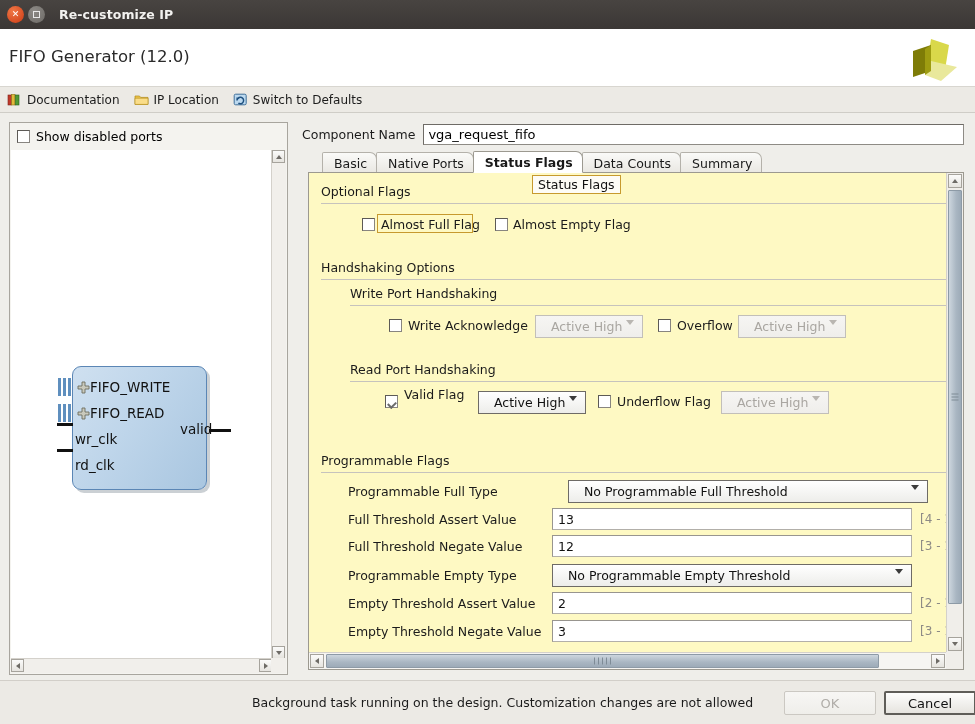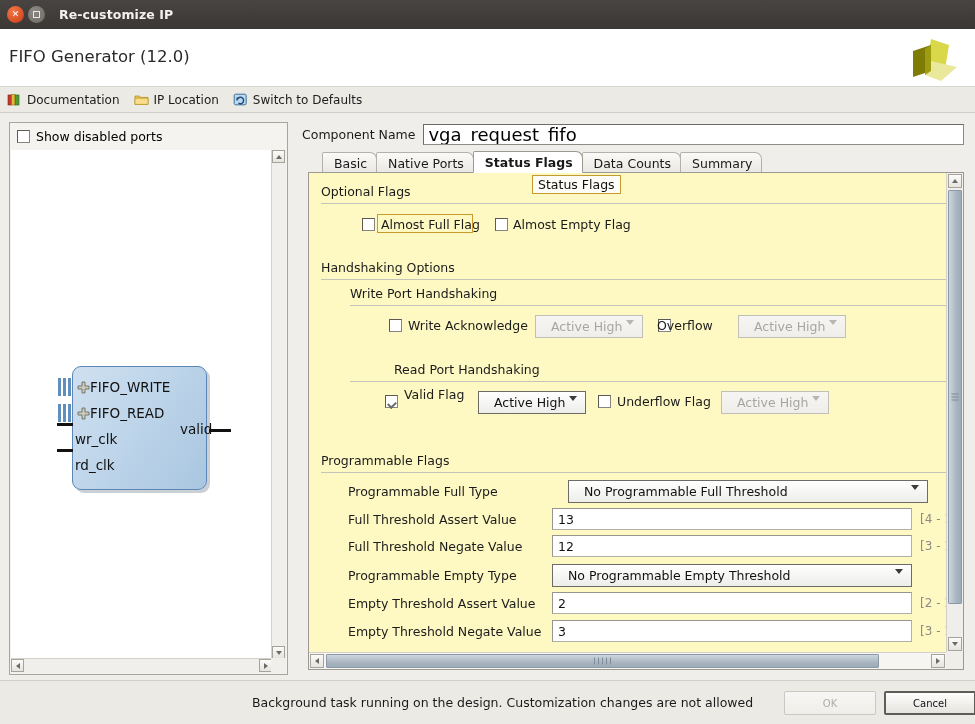--- a/index.html
+++ b/index.html
@@ -115,21 +115,21 @@
 
   
   .compname-row {
     position:absolute; left:302px; top:124px; width:662px; height:21px;
     display:flex; align-items:center;
   }
   .compname-lbl { font-size:12.5px; color:#1b1b1b; white-space:nowrap; }
   .compname-inp {
     margin-left:8px; flex:1; height:21px; background:#fff;
     border:1px solid #8e8b85; border-top-color:#6e6b66; border-left-color:#6e6b66;
-    font-family:"DejaVu Sans","Liberation Sans",sans-serif; font-size:18px;
+    font-family:"DejaVu Sans","Liberation Sans",sans-serif; font-size:13px;
     padding: 8px 4px; color:#000; outline:none;
   }
 
   
   .tabstrip {
     position:absolute; left:322px; top:151px; width:640px; height:22px;
     display:flex; align-items:flex-end;
   }
   .tab {
     position:relative; height:21px; padding:0 9px 0 11px;
@@ -227,21 +227,21 @@
 
   
   .footer {
     position:absolute; left:0; bottom:0; width:975px; height:44px;
     background:#eceae5; border-top:1px solid #d2cfc9;
   }
   .footmsg { position:absolute; left:252px; top:14px; font-size:12.5px; color:#1b1b1b; }
   .fbtn {
     position:absolute; top:10px; height:24px; width:92px;
     display:flex; align-items:center; justify-content:center;
-    font-size:10px; background:linear-gradient(to bottom,#fdfdfc,#e6e4df);
+    font-size:13px; background:linear-gradient(to bottom,#fdfdfc,#e6e4df);
     border:1px solid #9c9992; border-radius:2px; color:#111;
   }
   .fbtn.dis { color:#b0ada8; border-color:#cbc8c2; background:linear-gradient(to bottom,#f7f6f4,#efeeea); }
   .fbtn.focus { border:2px solid #5f5d58; }
 </style>
 </head>
 <body>
 
 <div id="app">
 
@@ -402,27 +402,27 @@
       <div class="grp-rule" style="left:41px; top:132px; width:596px;"></div>
 
       <div class="cb" style="left:80px; top:146px;"></div>
       <div class="lbl" style="left:99px; top:145px;">Write Acknowledge</div>
       <div class="combo dis" style="left:226px; top:142px; width:108px;">
         <span>Active High</span>
         <span class="caret"><span class="caret-t dis"></span></span>
       </div>
 
       <div class="cb" style="left:349px; top:146px;"></div>
-      <div class="lbl" style="left:348px; top:145px;">Overflow</div>
+      <div class="lbl" style="left:368px; top:145px;">Overflow</div>
       <div class="combo dis" style="left:429px; top:142px; width:108px;">
         <span>Active High</span>
         <span class="caret"><span class="caret-t dis"></span></span>
       </div>
 
-      <div class="grp" style="left:41px; top:189px;margin-left:44px;">Read Port Handshaking</div>
+      <div class="grp" style="left:41px; top:189px;">Read Port Handshaking</div>
       <div class="grp-rule" style="left:41px; top:208px; width:596px;"></div>
 
       <div class="cb checked" style="left:76px; top:222px;"></div>
       <div class="lbl" style="left:95px; top:214px;">Valid Flag</div>
       <div class="combo" style="left:169px; top:218px; width:108px;">
         <span>Active High</span>
         <span class="caret"><span class="caret-t"></span></span>
       </div>
 
       <div class="cb" style="left:289px; top:222px;"></div>

